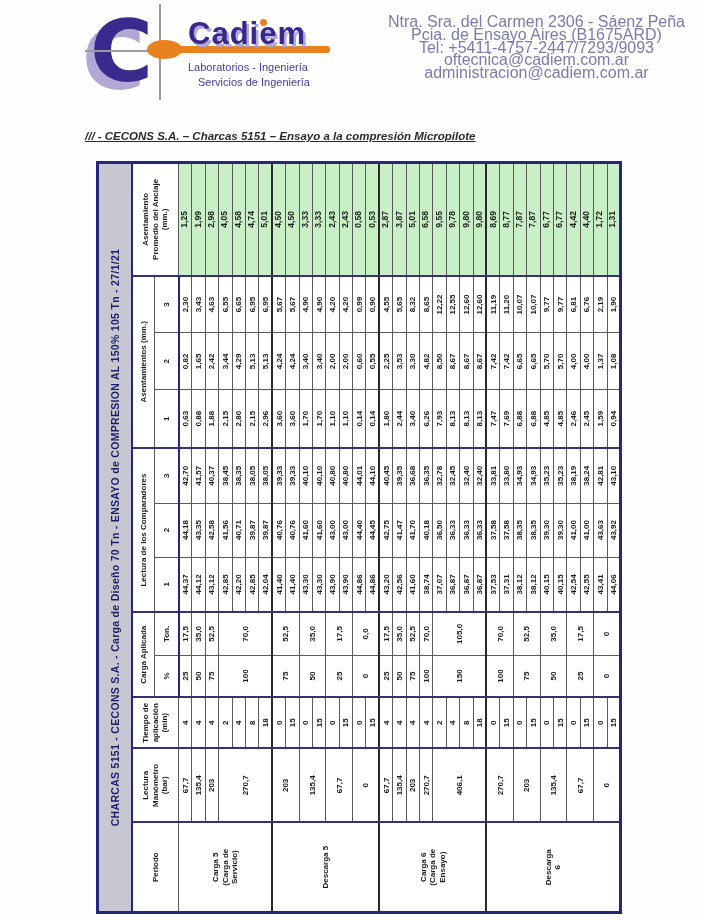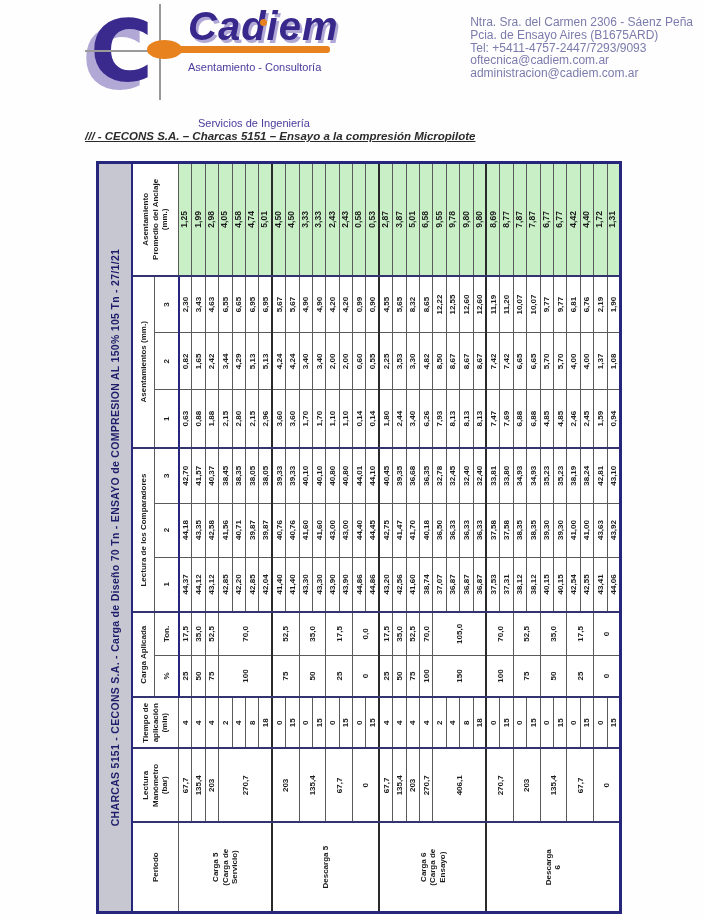--- a/index.html
+++ b/index.html
@@ -7,28 +7,28 @@
         font-family:"Liberation Sans",sans-serif;}
   
   .logo{position:absolute;left:0;top:0;width:420px;height:115px;}
   .logo-c{position:absolute;font-weight:bold;font-size:86px;line-height:1;font-family:"DejaVu Sans",sans-serif;}
   .logo-c.shadow{left:82px;top:16px;color:#b2a8d6;}
   .logo-c.main{left:90px;top:8px;color:#3a2a8e;}
   .cross-v{position:absolute;left:159px;top:4px;width:2px;height:96px;background:#9a9a9a;}
   .cross-h{position:absolute;left:85px;top:50px;width:92px;height:2px;background:#9a9a9a;}
   .orange-dot-big{position:absolute;left:147px;top:40px;width:35px;height:19px;background:#e8821e;border-radius:50%;}
   .orange-bar{position:absolute;left:178px;top:46px;width:152px;height:7px;background:#e8821e;border-radius:3px;}
-  .brand{position:absolute;left:188px;top:4px;font-size:40px;font-weight:bold;font-style:italic;
+  .brand{position:absolute;left:188px;top:16px;font-size:31px;font-weight:bold;
          color:#38288c;text-shadow:2.5px 2.5px 0 #b2a8d6;letter-spacing:1px;}
   .i-dot{position:absolute;left:260px;top:19px;width:7px;height:7px;background:#e8821e;border-radius:50%;}
   .tagline{position:absolute;color:#4a3a9c;font-size:11px;}
   .tag1{left:188px;top:61px;}
-  .tag2{left:198px;top:76px;margin-top:41px;}
+  .tag2{left:198px;top:76px;}
   
-  .address{position:absolute;right:12px;top:16px;text-align:left;color:#7b7bad;font-size:12px;line-height:12.8px;}
+  .address{position:absolute;right:20px;top:16px;text-align:center;color:#7b7bad;font-size:16px;line-height:12.8px;}
   
   .doc-title{position:absolute;left:85px;top:130px;font-size:11.5px;font-weight:bold;font-style:italic;
              color:#2b2b2b;text-decoration:underline;text-align:center;}
   
   .rot{position:absolute;left:96px;top:161px;width:753px;height:525px;
        transform:translateY(753px) rotate(-90deg);transform-origin:0 0;}
   table{border-collapse:collapse;table-layout:fixed;width:753px;height:525px;
         border:3px solid #26267d;background:#fff;}
   td{border:1px solid #5a5a5a;text-align:center;vertical-align:middle;
      font-size:8px;font-weight:bold;color:#1c1c1c;padding:0;line-height:1.15;
@@ -53,21 +53,21 @@
 
   <div class="logo">
     <span class="logo-c shadow">C</span>
     <span class="logo-c main">C</span>
     <div class="cross-v"></div>
     <div class="cross-h"></div>
     <div class="orange-dot-big"></div>
     <div class="orange-bar"></div>
     <span class="brand">Cadiem</span>
     <div class="i-dot"></div>
-    <span class="tagline tag1">Asentamiento - Consultoría</span>
+    <span class="tagline tag1">Laboratorios - Ingeniería</span>
     <span class="tagline tag2">Servicios de Ingeniería</span>
   </div>
 
   <div class="address">
     <div>Ntra. Sra. del Carmen 2306 - Sáenz Peña</div>
     <div>Pcia. de Ensayo Aires (B1675ARD)</div>
     <div>Tel: +5411-4757-2447/7293/9093</div>
     <div>oftecnica@cadiem.com.ar</div>
     <div>administracion@cadiem.com.ar</div>
   </div>

